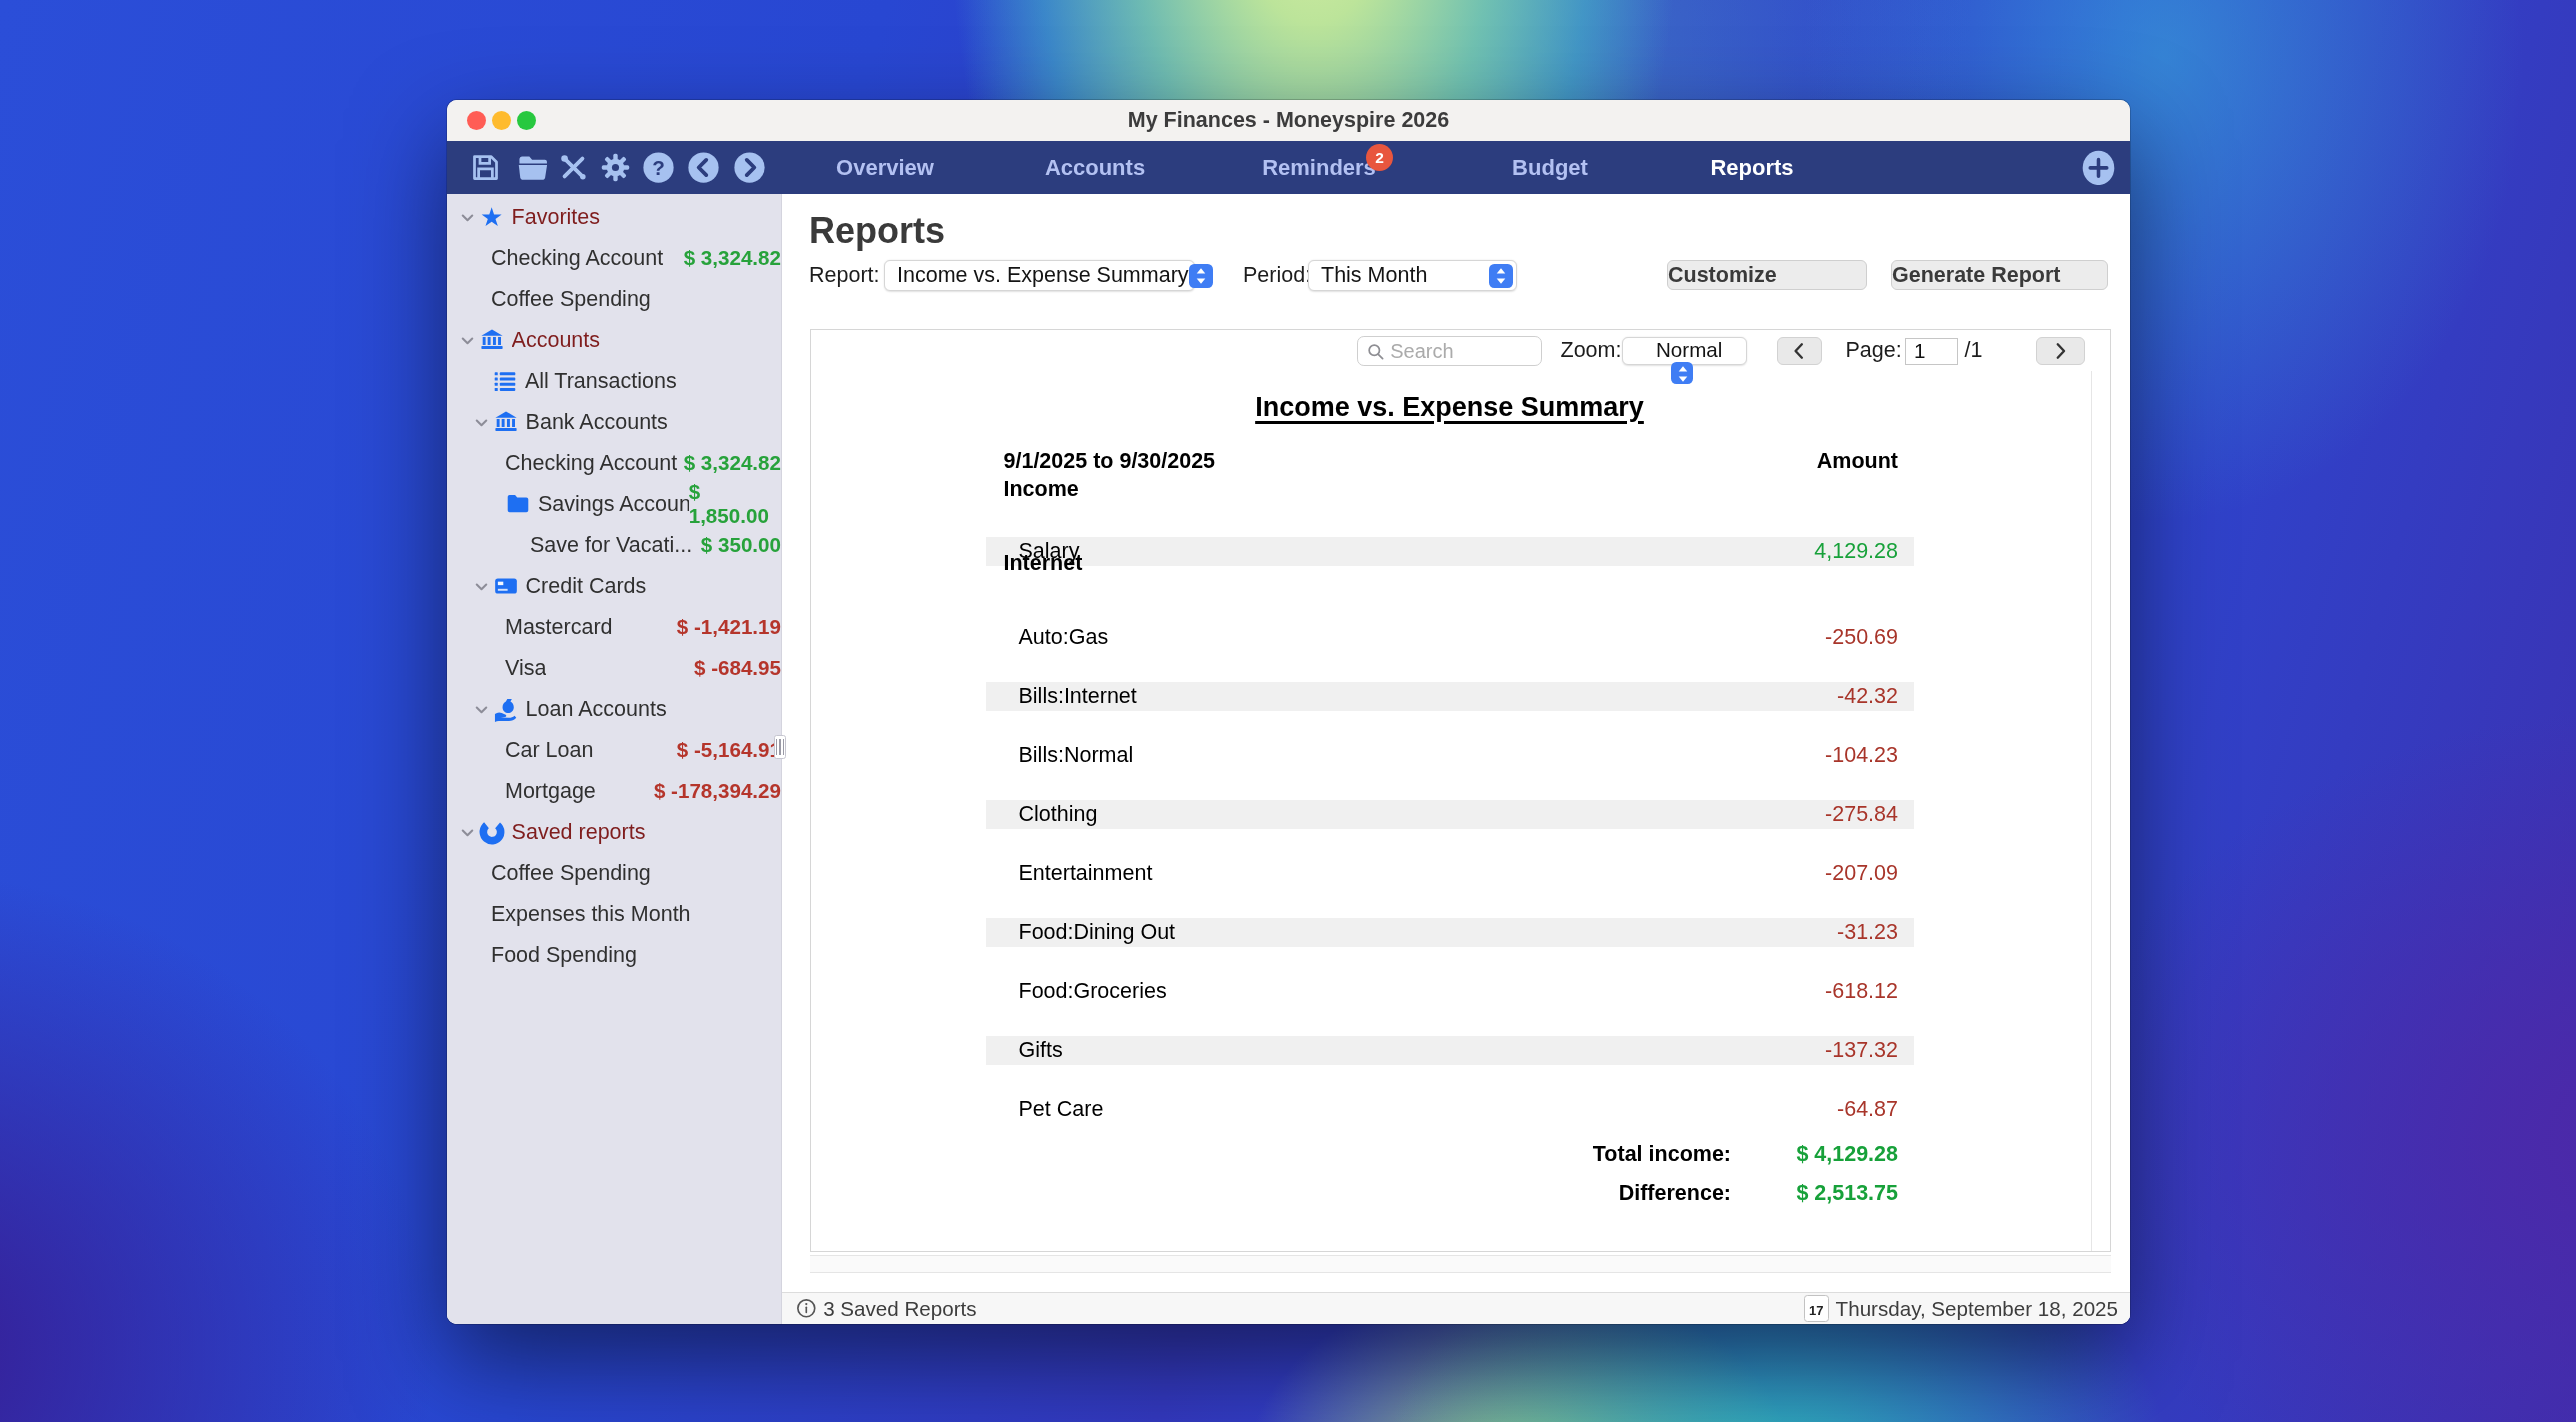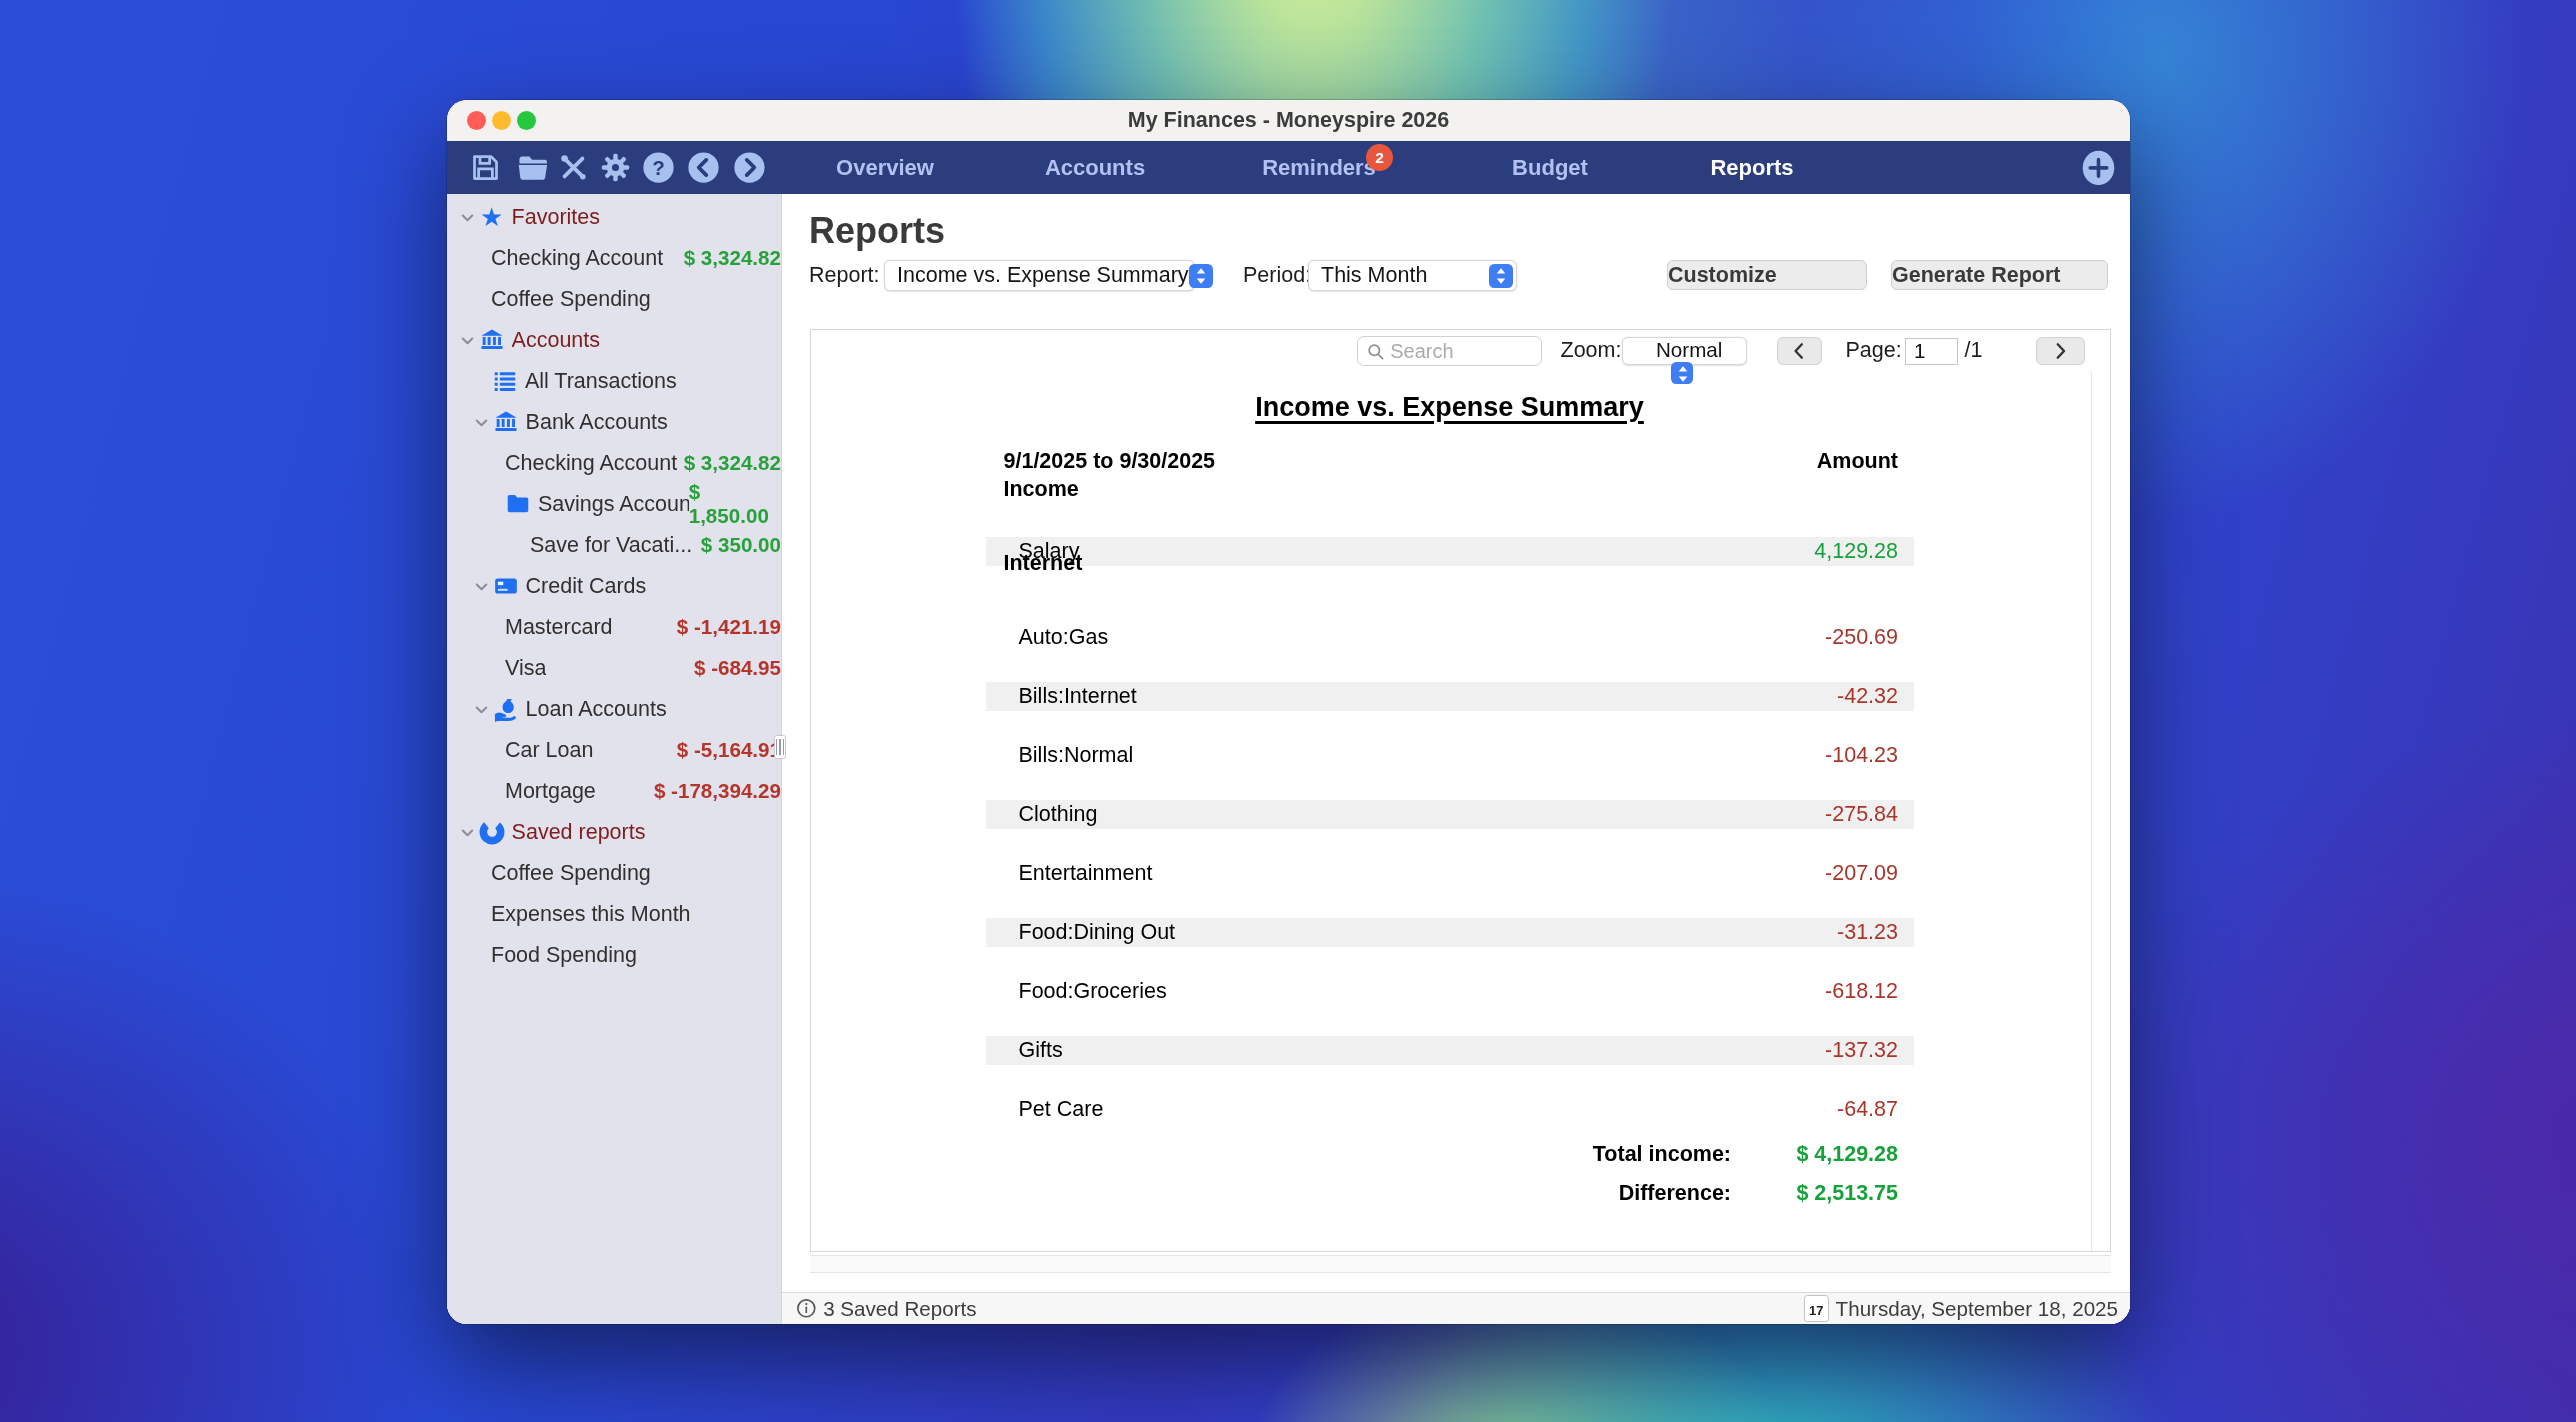--- a/index.html
+++ b/index.html
@@ -14,21 +14,21 @@
       radial-gradient(ellipse 601px 773px at 84% 4%, rgba(62,190,215,.5) 0%, rgba(62,190,215,0) 60%),
       radial-gradient(ellipse 902px 653px at 103% 80%, #4d28a8 0%, rgba(77,40,168,0) 66%),
       radial-gradient(ellipse 816px 730px at -4% 95%, #371c92 0%, rgba(55,28,146,0) 66%),
       radial-gradient(ellipse 653px 447px at 69% 103%, rgba(48,200,182,.85) 0%, rgba(48,200,182,0) 60%),
       radial-gradient(ellipse 447px 326px at 59% 104%, rgba(182,226,112,.9) 0%, rgba(182,226,112,0) 62%),
       linear-gradient(105deg, #2b4ed8 0%, #2847d2 30%, #3339c0 52%, #2b49d4 72%, #3d2fae 100%);
   }
 
   
   .window { position:absolute; left:447px; top:100px; width:1683px; height:1224px;
-    border-radius:20px; overflow:hidden; background:#fff;
+    border-radius:10px; overflow:hidden; background:#fff;
     box-shadow:0 38px 94px rgba(0,0,0,.5), 0 0 0 0.9px rgba(0,0,0,.18); }
 
   .titlebar { position:relative; height:41px; background:#f3f2f0; }
   .tl { position:absolute; top:11px; width:19px; height:19px; border-radius:50%; }
   .tl.red { left:20px; background:#ff5d55; }
   .tl.yellow { left:45px; background:#febb2e; }
   .tl.green { left:70px; background:#27c83f; }
   .wtitle { position:absolute; left:0; right:0; top:0; height:41px; line-height:41px;
     text-align:center; font-size:21.5px; font-weight:700; color:#3c3c3c; }
 

